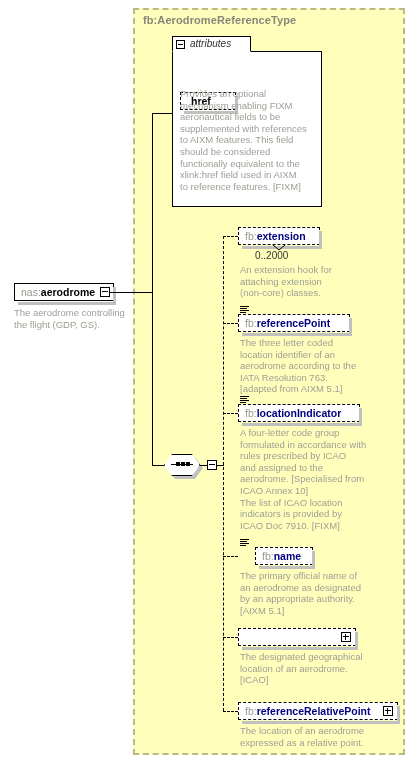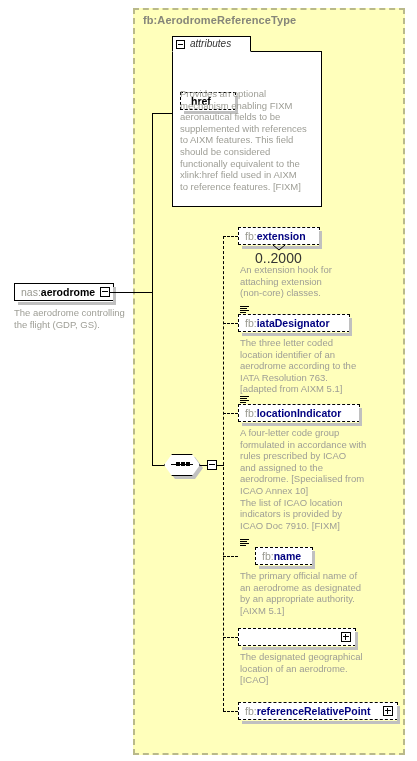--- a/index.html
+++ b/index.html
@@ -183,21 +183,21 @@
   
   .anno {
     position: absolute;
     font-size: 9.5px;
     line-height: 11.6px;
     color: #9e9e96;
     white-space: pre-line;
   }
   .mult {
     position: absolute;
-    font-size: 14px;
+    font-size: 10px;
     color: #333333;
     font-weight: normal;
     white-space: nowrap;
   }
   
   .ln {
     position: absolute;
     background: #000;
   }
   .dln-v {
@@ -321,21 +321,21 @@
   <div class="mult" style="left:255px; top:250px;">0..2000</div>
   <div class="anno" style="left:240px; top:264px; width:140px;">An extension hook for
 attaching extension
 (non-core) classes.</div>
 
   <div class="dln-h" style="left:223px; top:323px; width:15px;"></div>
   <div class="node" style="left:238px; top:314px; width:112px;">
     <div class="shadow"></div>
     <div class="shadow-r"></div>
     <div class="node-label">
-      <span class="ns">fb:</span><span class="nm">iataDesignator</span>
+      <span class="ns">fb:</span><span class="nm">referencePoint</span>
     </div>
   </div>
   <div class="st-icon" style="left:240px; top:306px;">
     <i style="top:0; width:9px;"></i>
       <i style="top:2px; width:7px;"></i>
       <i style="top:4px; width:9px;"></i>
       <i style="top:6px; width:6px;"></i>
   </div>
   <div class="anno" style="left:240px; top:337px; width:150px;">The three letter coded
 location identifier of an
@@ -398,14 +398,16 @@
 
   <div class="dln-h" style="left:223px; top:711px; width:15px;"></div>
   <div class="node" style="left:238px; top:702px; width:160px;">
     <div class="shadow"></div>
     <div class="shadow-r"></div>
     <div class="node-label">
       <span class="ns">fb:</span><span class="nm">referenceRelativePoint</span>
     </div>
     <div class="plus-box" style="right:4px;"></div>
   </div>
+  <div class="anno" style="left:240px; top:725px; width:160px;">The location of an aerodrome
+expressed as a relative point.</div>
 
 </div>
 
 </body></html>

